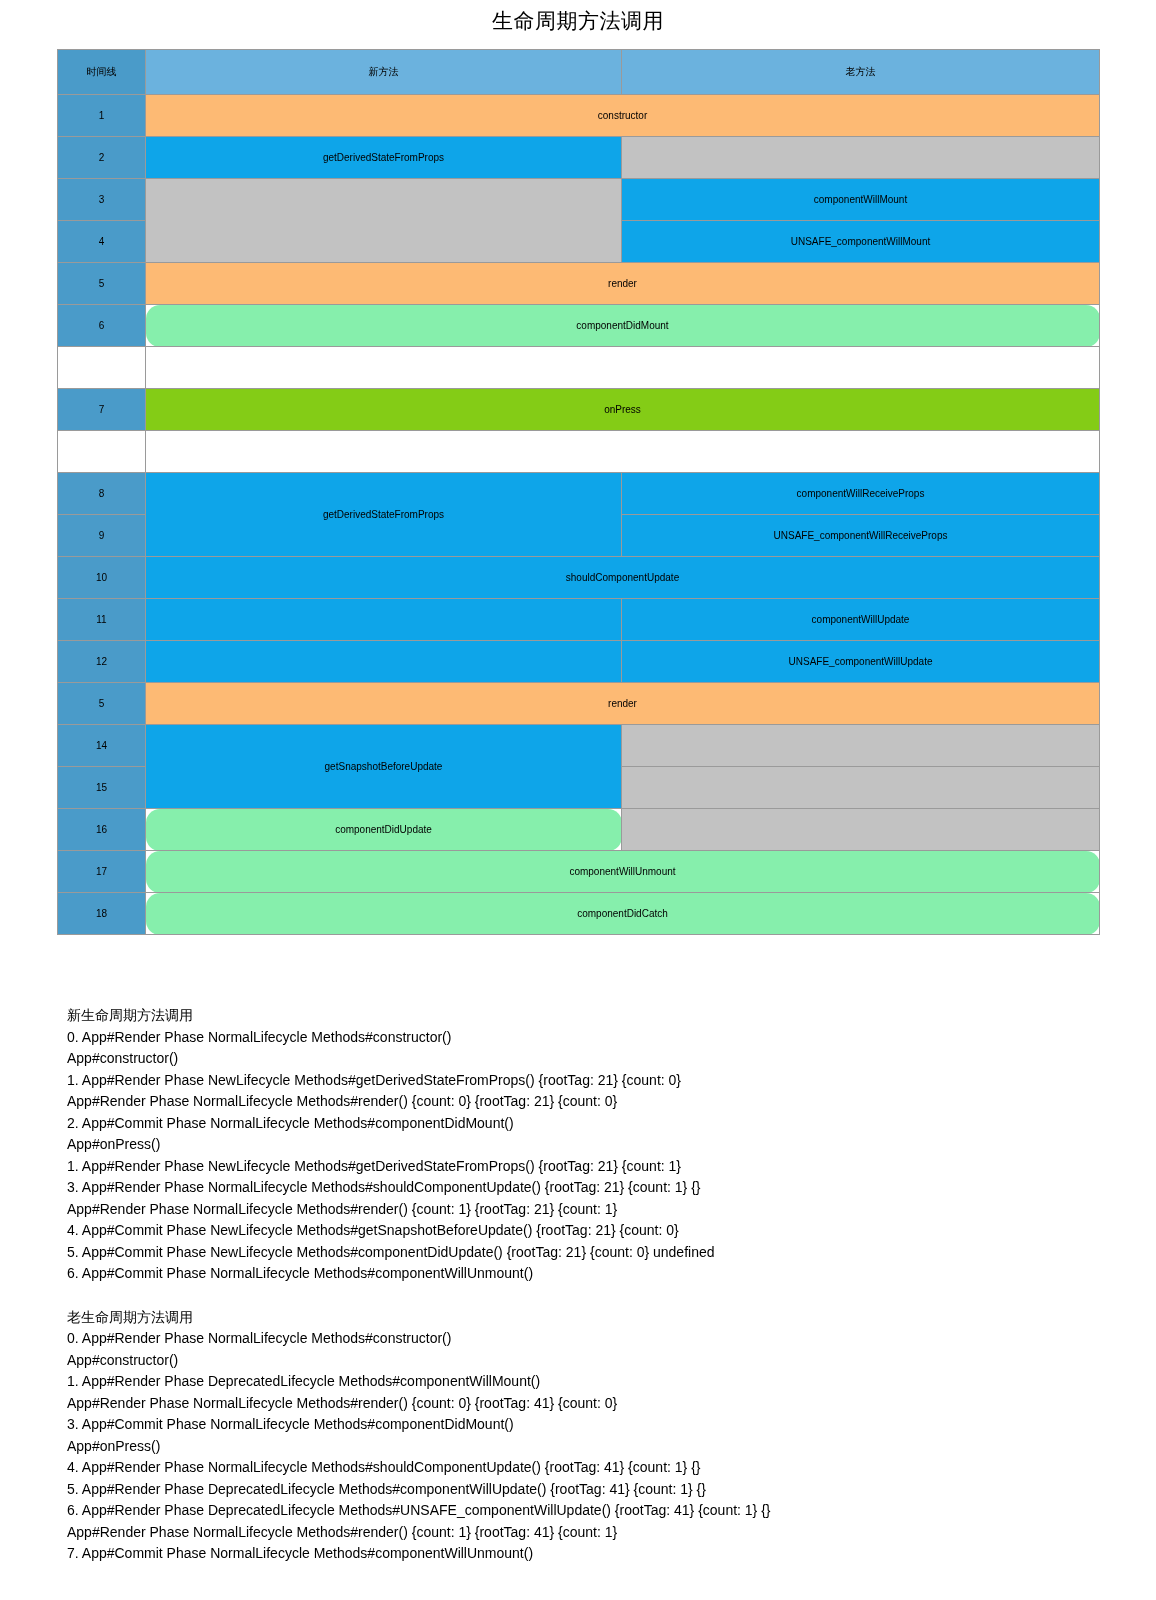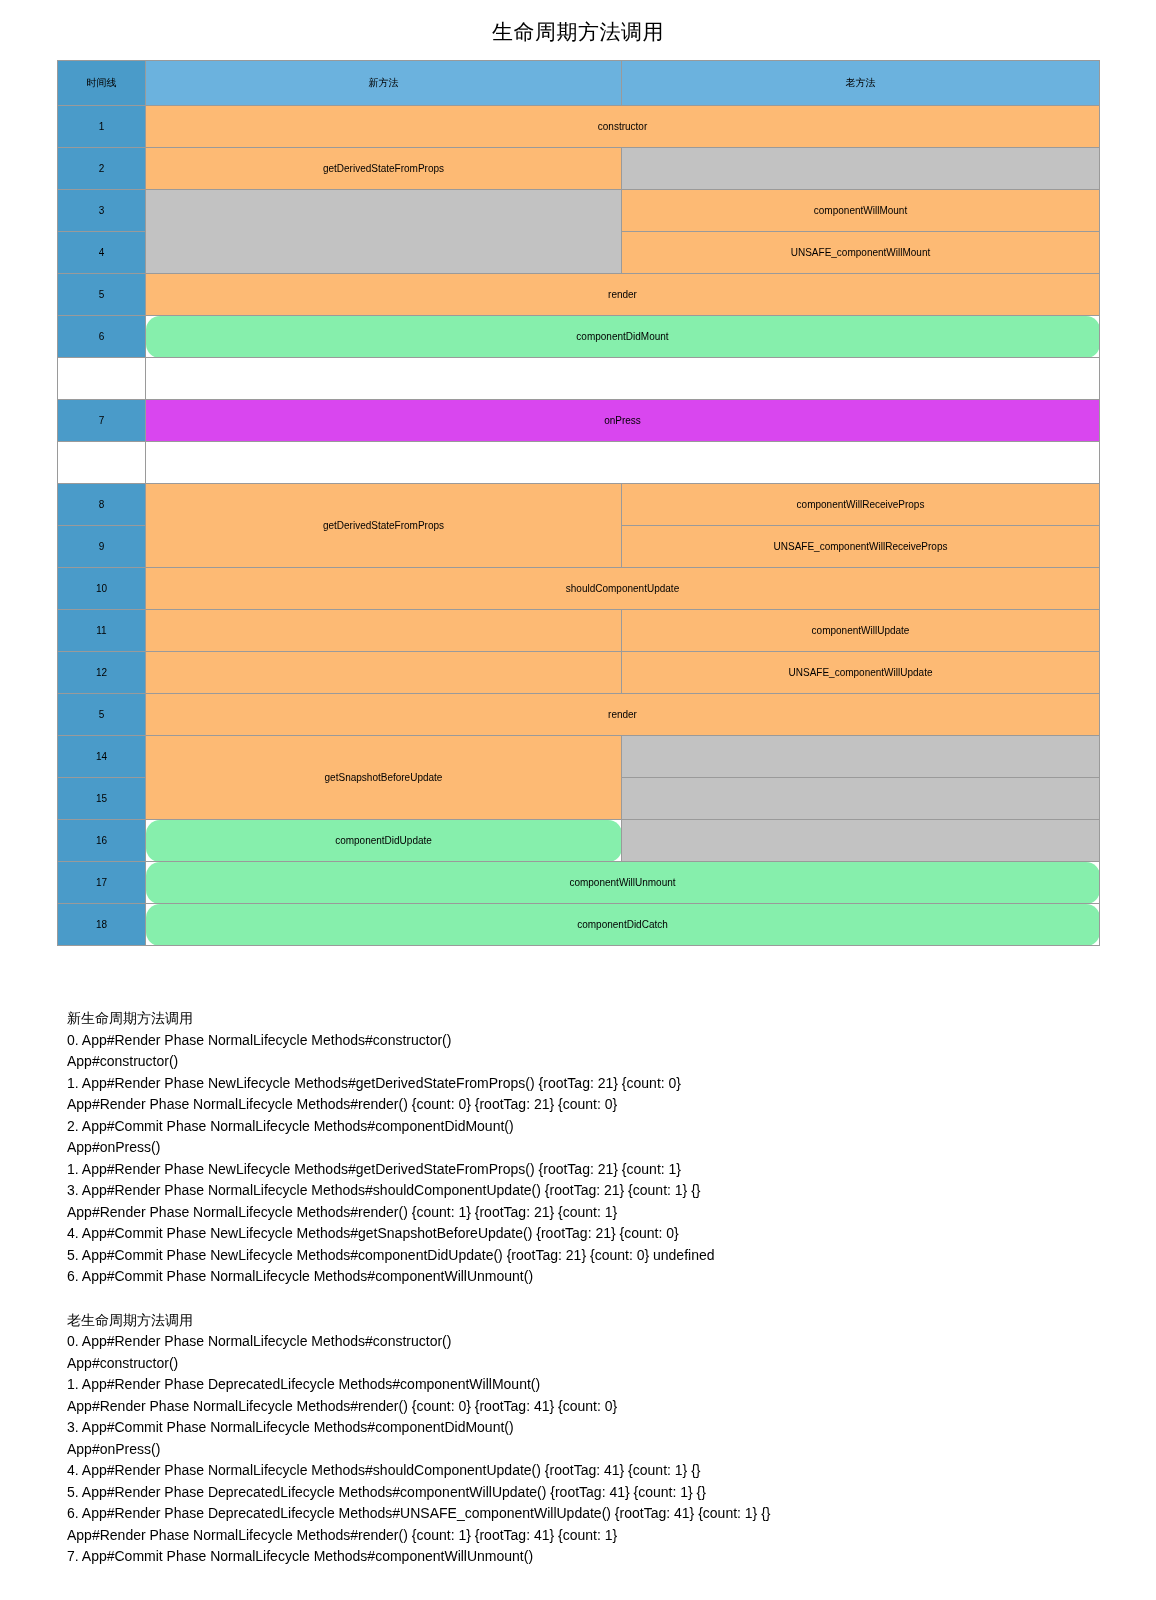--- a/index.html
+++ b/index.html
@@ -19,21 +19,21 @@
     width: 1156px;
     min-height: 1600px;
     box-sizing: border-box;
   }
 
   
   .title {
     text-align: center;
     font-size: 21px;
     font-weight: 400;
-    padding-top: 18px;
+    padding-top: 7px;
     padding-bottom: 14px;
     letter-spacing: 0.5px;
   }
 
   
   .table-wrap {
     margin: 0 auto;
     width: 1042px;
   }
   table.lifecycle {
@@ -71,32 +71,32 @@
     background: #4a9bc9;
     font-weight: 700;
     font-size: 16px;
   }
   td.idx.empty {
     background: #ffffff;
   }
 
   
   .fill-purple { background: #fdba74; }
-  .fill-green  { background: #fdba74; margin-left: 28px; }
+  .fill-green  { background: #0ea5e9; margin-left: 28px; }
   .fill-gray   { background: #c2c2c2; }
   .fill-red    { background: #86efac; border-radius: 14px; }
-  .fill-yellow { background: #d946ef; }
+  .fill-yellow { background: #84cc16; }
   .fill-white  { background: #ffffff; }
 
   tr.body-row { height: 42px; }
   tr.spacer-row { height: 42px; }
 
   
   .logs {
-    margin: 0 auto;
+    margin: 8px auto;
     width: 1042px;
     padding-top: 62px;
     padding-bottom: 20px;
     box-sizing: border-box;
   }
   .log-block { margin: 0 0 22px 10px; }
   .log-block:last-child { margin-bottom: 0; }
   .log-heading {
     font-size: 14px;
     line-height: 21.5px;

